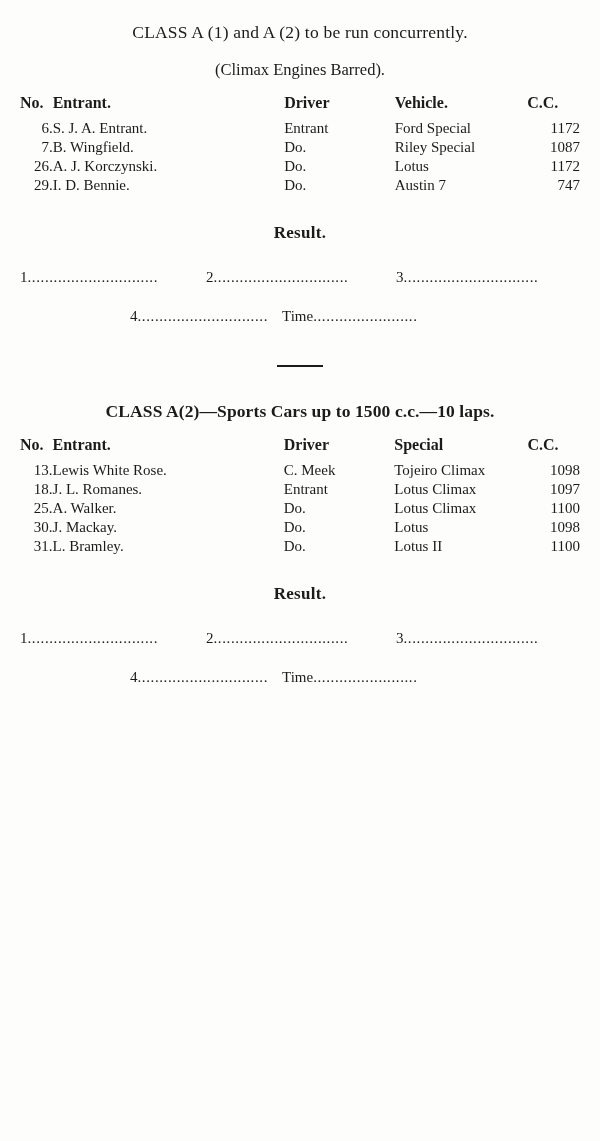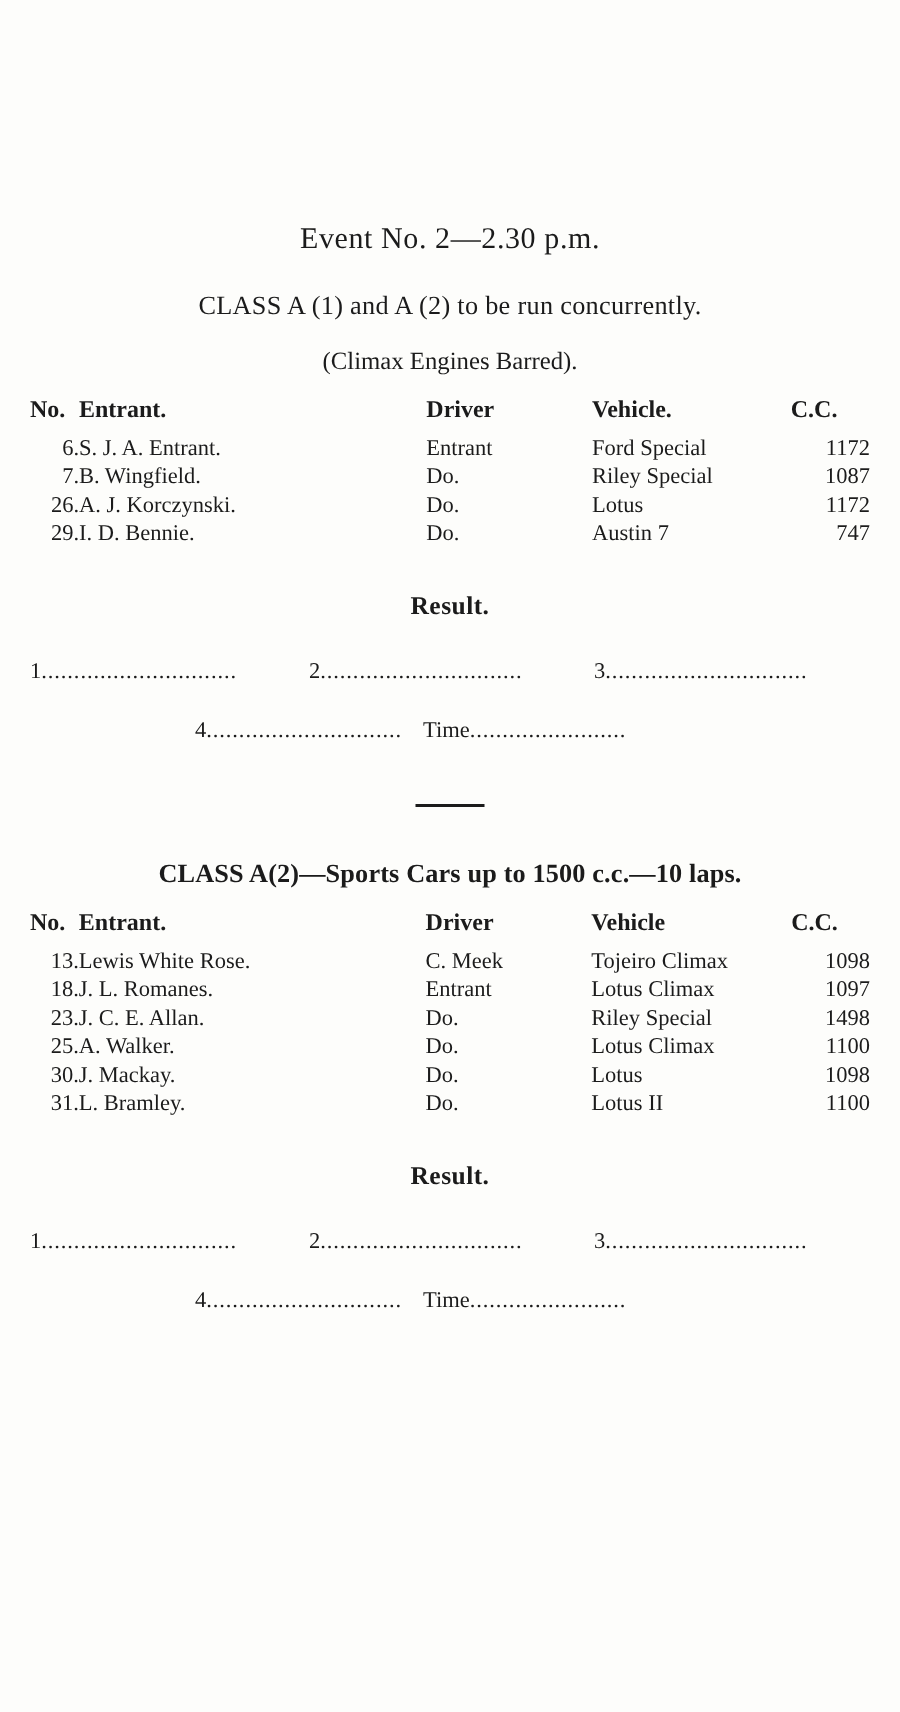--- a/index.html
+++ b/index.html
@@ -118,21 +118,20 @@
     margin: 40px auto 0 auto;
   }
 
   .section2 { margin-top: 34px; }
 </style>
 </head>
 <body>
 
 <div class="page">
 
-  <div class="event-title">Event No. 2—2.30 p.m.</div>
 
   <div class="class-note">CLASS A (1) and A (2) to be run concurrently.</div>
 
 
   <div class="sub-note">(Climax Engines Barred).</div>
 
   <table class="entries">
     <thead>
       <tr>
         <th class="col-no hdr-no">No.</th>
@@ -191,47 +190,40 @@
   <div class="section2">
 
     <div class="class-heading">CLASS A(2)—Sports Cars up to 1500 c.c.—10 laps.</div>
 
     <table class="entries">
       <thead>
         <tr>
           <th class="col-no hdr-no">No.</th>
           <th class="col-entrant hdr-entrant">Entrant.</th>
           <th class="col-driver hdr-driver">Driver</th>
-          <th class="col-vehicle hdr-vehicle">Vehicle</th>
+          <th class="col-vehicle hdr-vehicle">Special</th>
           <th class="col-cc hdr-cc">C.C.</th>
         </tr>
       </thead>
       <tbody>
         <tr>
           <td class="col-no">13.</td>
           <td class="col-entrant">Lewis White Rose.</td>
           <td class="col-driver">C. Meek</td>
           <td class="col-vehicle">Tojeiro Climax</td>
           <td class="col-cc">1098</td>
         </tr>
         <tr>
           <td class="col-no">18.</td>
           <td class="col-entrant">J. L. Romanes.</td>
           <td class="col-driver">Entrant</td>
           <td class="col-vehicle">Lotus Climax</td>
           <td class="col-cc">1097</td>
         </tr>
         <tr>
-          <td class="col-no">23.</td>
-          <td class="col-entrant">J. C. E. Allan.</td>
-          <td class="col-driver">Do.</td>
-          <td class="col-vehicle">Riley Special</td>
-          <td class="col-cc">1498</td>
-        </tr>
-        <tr>
           <td class="col-no">25.</td>
           <td class="col-entrant">A. Walker.</td>
           <td class="col-driver">Do.</td>
           <td class="col-vehicle">Lotus  Climax</td>
           <td class="col-cc">1100</td>
         </tr>
         <tr>
           <td class="col-no">30.</td>
           <td class="col-entrant">J. Mackay.</td>
           <td class="col-driver">Do.</td>

